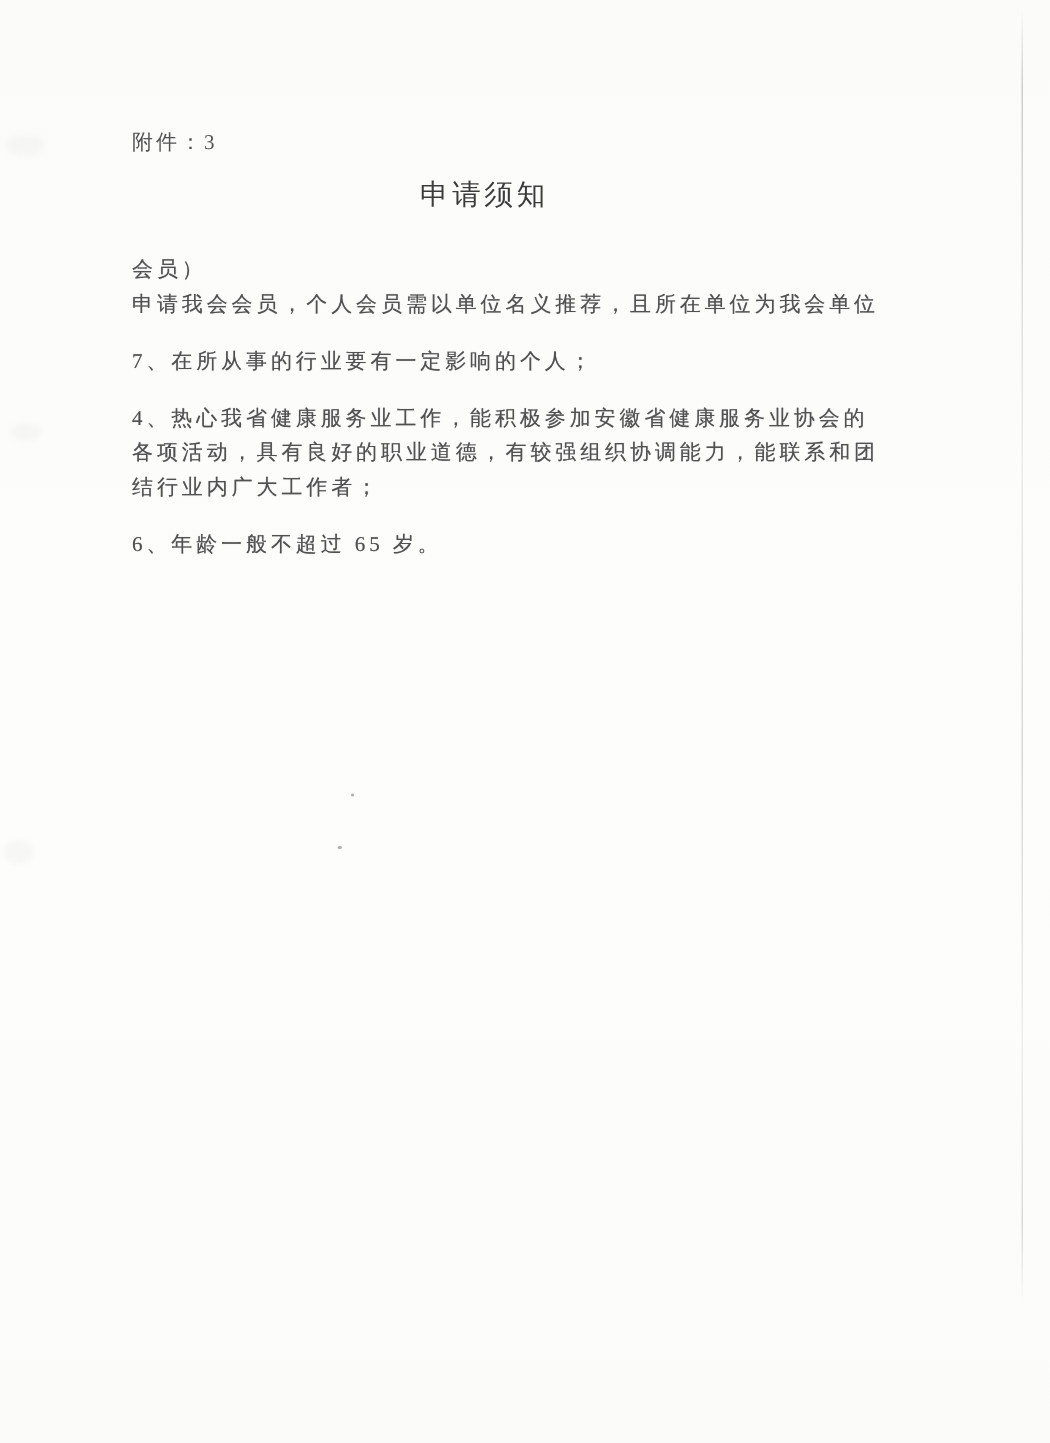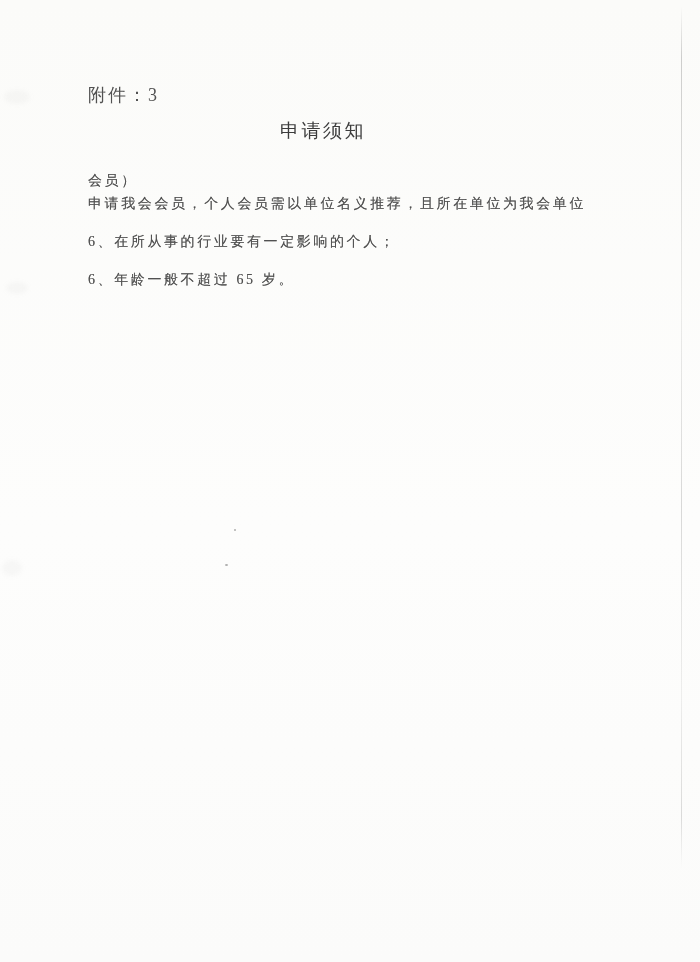--- a/index.html
+++ b/index.html
@@ -39,21 +39,21 @@
   .smudge-1 { left: 4px; top: 90px;  width: 26px; height: 14px; }
   .smudge-2 { left: 6px; top: 282px; width: 22px; height: 12px; }
   .smudge-3 { left: 2px; top: 560px; width: 20px; height: 16px; }
 
   .content {
     position: absolute;
     left: 88px; top: 84px;
     width: 500px;
   }
   .attachment {
-    font-size: 18px;
+    font-size: 14px;
     line-height: 23px;
     letter-spacing: 2px;
     color: #525252;
   }
   .title {
     width: 470px;
     margin-top: 10px;
     text-align: center;
     font-size: 19px;
     line-height: 28px;
@@ -91,24 +91,29 @@
     <div class="title">申请须知</div>
 
     <div class="body-text">
 
       <div class="para">
         <div class="line">会员）</div>
         <div class="line">申请我会会员，个人会员需以单位名义推荐，且所在单位为我会单位</div>
       </div>
 
       <div class="para">
-        <div class="line">6、在所从事的行业要有一定影响的个人；</div>
+        <div class="line">7、在所从事的行业要有一定影响的个人；</div>
       </div>
 
 
+      <div class="para">
+        <div class="line">4、热心我省健康服务业工作，能积极参加安徽省健康服务业协会的</div>
+        <div class="line">各项活动，具有良好的职业道德，有较强组织协调能力，能联系和团</div>
+        <div class="line">结行业内广大工作者；</div>
+      </div>
 
       <div class="para">
       </div>
 
       <div class="para">
         <div class="line">6、年龄一般不超过 65 岁。</div>
       </div>
 
     </div>
   </div>

